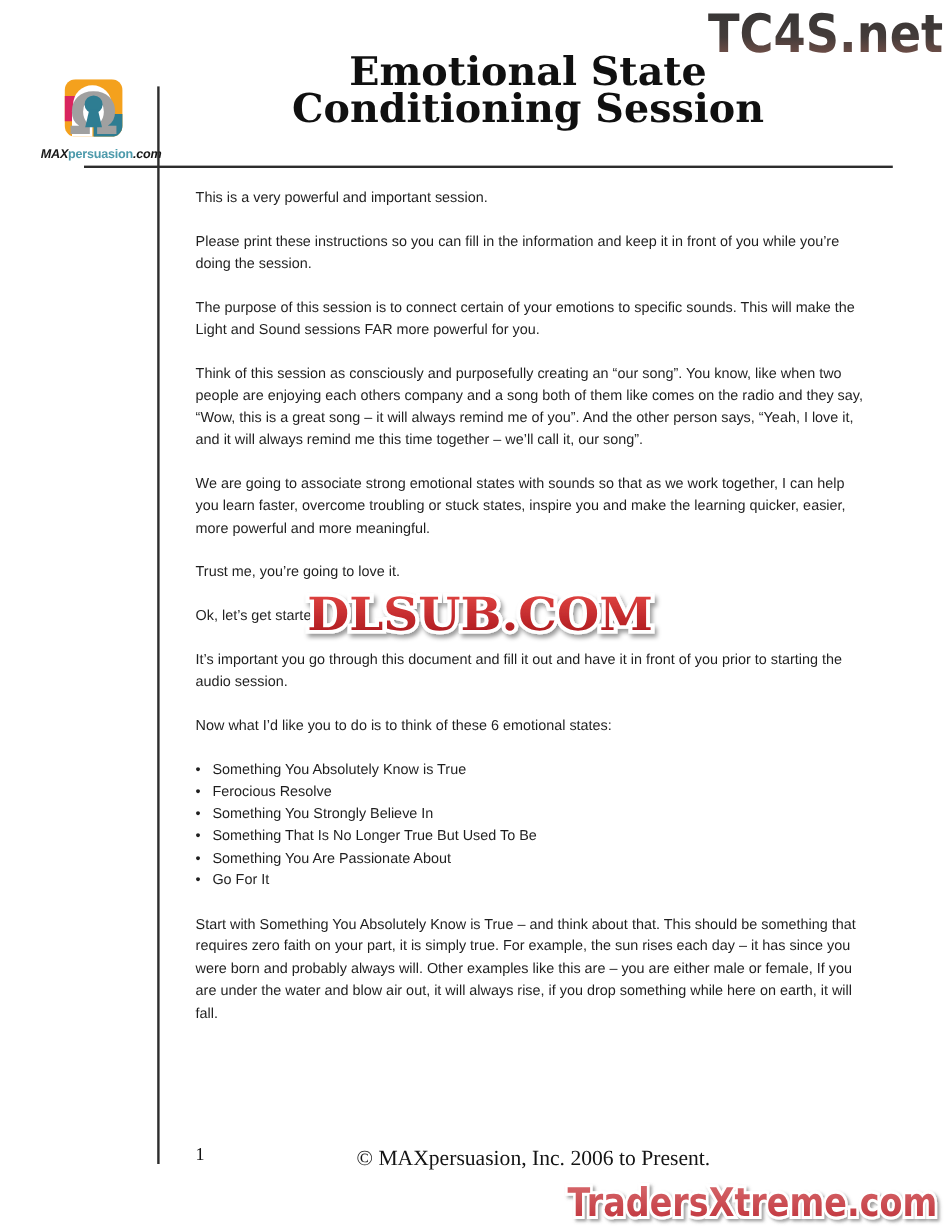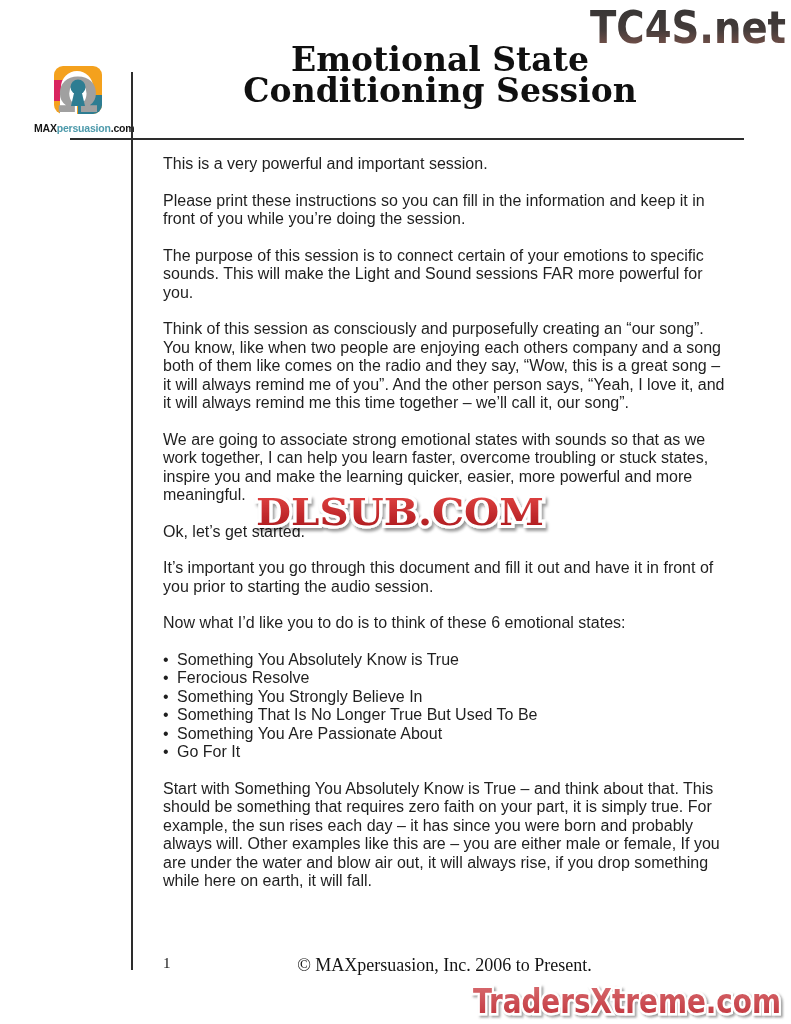--- a/index.html
+++ b/index.html
@@ -6,33 +6,33 @@
   .page {
     position:relative; width:791px; height:1024px; background:#ffffff;
     font-family:"Liberation Sans", sans-serif; color:#1f1f1f; overflow:hidden;
   }
   
   .tc4s { position:absolute; top:1px; right:1px; }
   
   .logo { position:absolute; left:34px; top:66px; width:100px; }
   .logo-icon { margin-left:17px; }
   .logo-text { margin-top:4px; font-size:10.5px; letter-spacing:-0.2px; white-space:nowrap; }
-  .logo-text .b { font-weight:bold; color:#161616; }
+  .logo-text .b { font-weight:bold; color:#161616;font-style:italic; }
   .logo-text .t { font-weight:bold; }
   
   .title {
     position:absolute; left:150px; top:44px; width:580px; text-align:center;
     font-family:"DejaVu Serif","Liberation Serif",serif; font-weight:bold;
     font-size:33px; line-height:31px; color:#101010;
   }
   
   .vrule { position:absolute; left:131px; top:72px; width:2px; height:898px; background:#2d2d2d; }
   .hrule { position:absolute; left:70px; top:138px; width:674px; height:2px; background:#2d2d2d; }
   
-  .body-text { position:absolute; left:163px; top:155px; width:563px; font-size:16px; line-height:18.5px; }
+  .body-text { position:absolute; left:163px; top:155px; width:563px; font-size:12px; line-height:18.5px; }
   .body-text p { margin:0 0 18px 0; }
   .bullets { margin:0 0 18px 0; padding:0; }
   .bullet-row { display:flex; }
   .bullet-dot { width:14px; flex:0 0 14px; }
   
   .footer-page-num {
     position:absolute; left:163px; top:955px;
     font-family:"Liberation Serif",serif; font-size:15px; color:#141414;
   }
   .footer-copy {
@@ -86,20 +86,21 @@
 
   <div class="vrule"></div>
   <div class="hrule"></div>
 
   <div class="body-text">
     <p>This is a very powerful and important session.</p>
     <p>Please print these instructions so you can fill in the information and keep it in front of you while you’re doing the session.</p>
     <p>The purpose of this session is to connect certain of your emotions to specific sounds. This will make the Light and Sound sessions FAR more powerful for you.</p>
     <p>Think of this session as consciously and purposefully creating an “our song”. You know, like when two people are enjoying each others company and a song both of them like comes on the radio and they say, “Wow, this is a great song – it will always remind me of you”. And the other person says, “Yeah, I love it, and it will always remind me this time together – we’ll call it, our song”.</p>
     <p>We are going to associate strong emotional states with sounds so that as we work together, I can help you learn faster, overcome troubling or stuck states, inspire you and make the learning quicker, easier, more powerful and more meaningful.</p>
+    <p>Trust me, you’re going to love it.</p>
     <p>Ok, let’s get started.</p>
     <p>It’s important you go through this document and fill it out and have it in front of you prior to starting the audio session.</p>
     <p>Now what I’d like you to do is to think of these 6 emotional states:</p>
 
     <div class="bullets">
       <div class="bullet-row">
         <span class="bullet-dot">•</span>
         <span>Something You Absolutely Know is True</span>
       </div>
       <div class="bullet-row">

